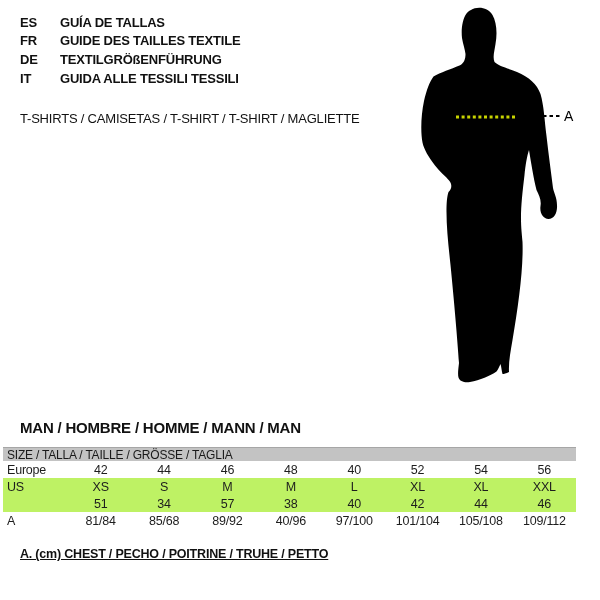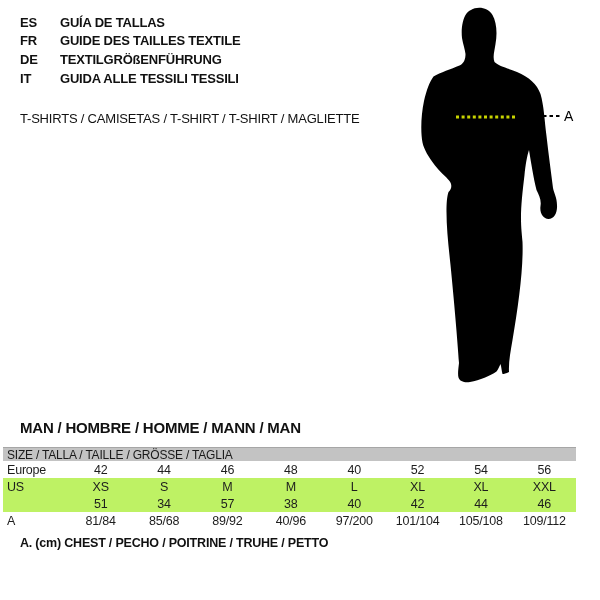--- a/index.html
+++ b/index.html
@@ -24,21 +24,21 @@
   .thead{
     height:14px;background:#c3c3c3;border-top:1px solid #a6a6a6;
     display:flex;align-items:center;padding-left:4px;box-sizing:border-box;
     font-size:12px;color:#1a1a1a;letter-spacing:-0.2px;
   }
   .trow{height:17px;display:flex;align-items:center;font-size:12.5px;color:#1d1d1d;}
   .trow.shaded{background:#bef264;}
   .rlabel{width:66px;padding-left:4px;box-sizing:border-box;letter-spacing:-0.2px;}
   .cell{flex:1 1 0;text-align:center;letter-spacing:-0.2px;}
   
-  .footnote{position:absolute;left:20px;top:536px;font-size:12.5px;font-weight:700;letter-spacing:-0.2px;}
+  .footnote{position:absolute;left:20px;top:547px;font-size:12.5px;font-weight:700;letter-spacing:-0.2px;text-decoration:underline;}
 </style>
 </head>
 <body>
 
 <div class="page">
 
   <div class="lang-list">
     <div class="lang-row">
       <span class="lang-code">ES</span>
       <span class="lang-label">GUÍA DE TALLAS</span>
@@ -145,21 +145,21 @@
       <span class="cell">44</span>
       <span class="cell">46</span>
     </div>
 
     <div class="trow">
       <span class="rlabel">A</span>
       <span class="cell">81/84</span>
       <span class="cell">85/68</span>
       <span class="cell">89/92</span>
       <span class="cell">40/96</span>
-      <span class="cell">97/200</span>
+      <span class="cell">97/100</span>
       <span class="cell">101/104</span>
       <span class="cell">105/108</span>
       <span class="cell">109/112</span>
     </div>
   </div>
 
   <div class="footnote">A. (cm) CHEST / PECHO / POITRINE / TRUHE / PETTO</div>
 
 </div>
 

